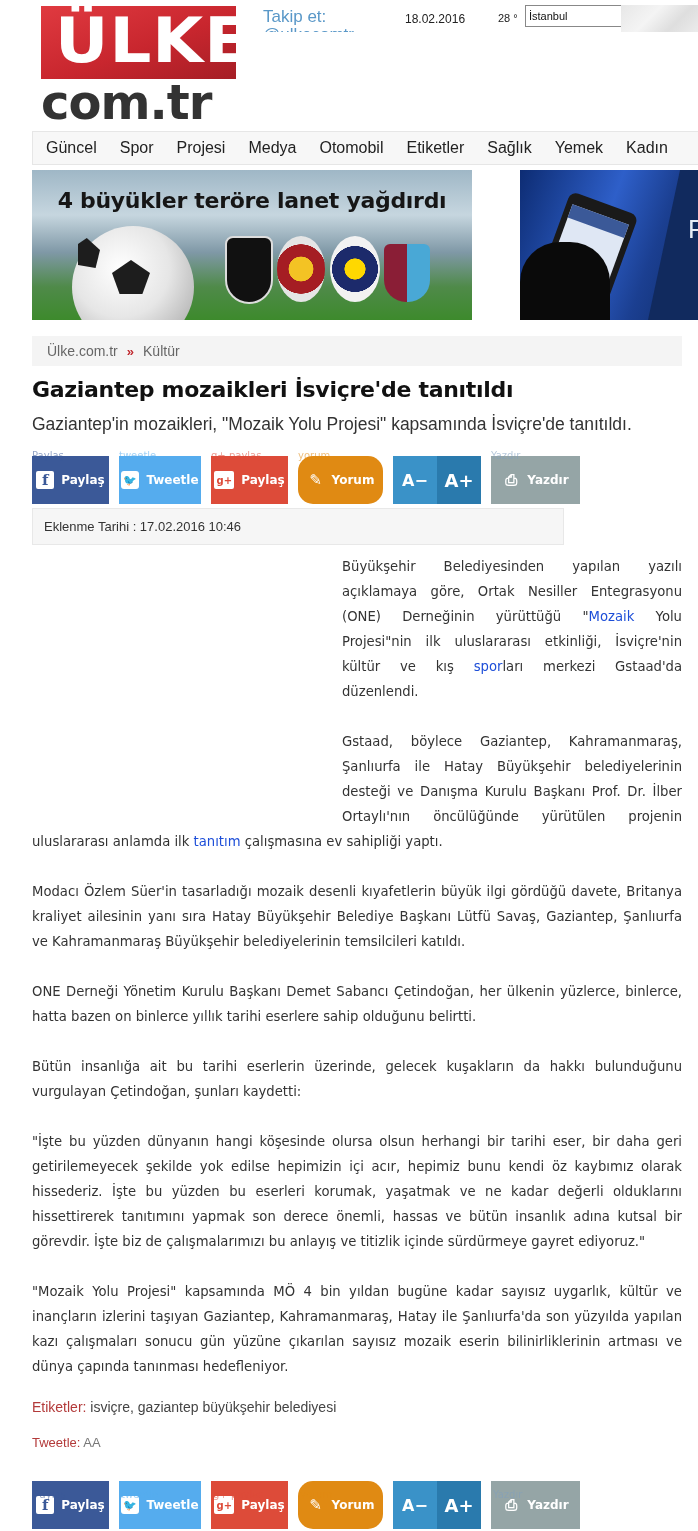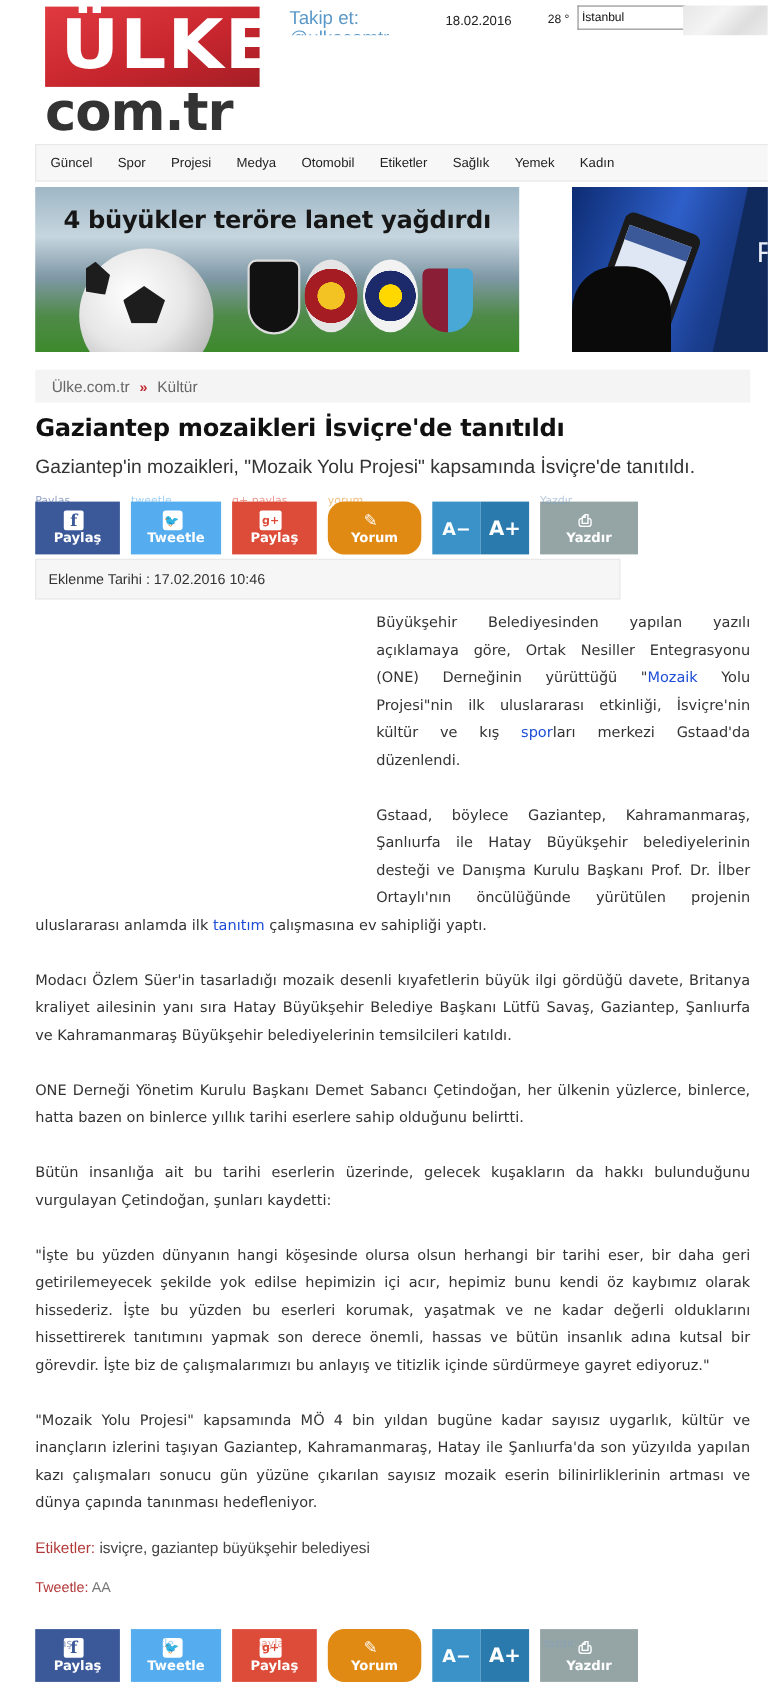--- a/index.html
+++ b/index.html
@@ -19,21 +19,21 @@
   .date { position: absolute; left: 405px; top: 12px; font-family: "Liberation Sans", sans-serif; font-size: 12px; color: #222; }
   .temp { position: absolute; left: 498px; top: 12px; font-family: "Liberation Sans", sans-serif; font-size: 11px; color: #222; }
   .city-input { position: absolute; left: 525px; top: 5px; width: 98px; height: 22px; border: 1px solid #888;
     border-right: none; font-family: "Liberation Sans", sans-serif; font-size: 11px; padding: 3px 3px; color: #111; background: #fff; }
   .weather-img { position: absolute; left: 621px; top: 5px; width: 77px; height: 27px;
     background: linear-gradient(135deg, #e7e7e7 0%, #f4f4f4 40%, #dedede 70%, #ececec 100%); }
 
   
   .nav { position: absolute; left: 32px; top: 131px; width: 666px; height: 34px; background: #f7f7f7;
     border: 1px solid #e6e6e6; border-right: none; display: flex; align-items: center; overflow: hidden; white-space: nowrap; }
-  .nav a { font-family: "Liberation Sans", sans-serif; font-size: 12px; color: #222; text-decoration: none;
+  .nav a { font-family: "Liberation Sans", sans-serif; font-size: 16px; color: #222; text-decoration: none;
     margin-left: 13px; margin-right: 10px; }
   .nav a:first-child { margin-left: 13px; }
 
   
   .banner-main { position: absolute; left: 32px; top: 170px; width: 440px; height: 150px; overflow: hidden;
     background: linear-gradient(180deg, #9fb7c6 0%, #c6d6df 30%, #7f98a6 55%, #4f8a49 78%, #3d8a2c 100%); }
   .banner-title { position: absolute; left: 0; right: 0; top: 18px; text-align: center; font-family: "DejaVu Sans", sans-serif;
     font-weight: bold; font-size: 22px; color: #161616; letter-spacing: -0.3px; }
   .ball { position: absolute; left: 40px; top: 56px; width: 122px; height: 122px; border-radius: 50%;
     background: radial-gradient(circle at 40% 35%, #ffffff 0%, #e6e6e6 45%, #9a9a9a 100%); }
@@ -65,21 +65,21 @@
 
   
   .title { position: absolute; left: 32px; top: 377px; font-family: "DejaVu Sans", sans-serif; font-weight: bold;
     font-size: 22px; color: #111; letter-spacing: -0.3px; white-space: nowrap; }
   .subtitle { position: absolute; left: 32px; top: 414px; font-family: "Liberation Sans", sans-serif;
     font-size: 17.5px; color: #333; white-space: nowrap; }
 
   
   .share-bar { position: absolute; left: 32px; height: 32px; width: 560px; }
   .btn { position: absolute; top: 0; height: 48px; display: flex; align-items: center; justify-content: center;
-    color: #fff; font-family: "DejaVu Sans", sans-serif; font-weight: bold; font-size: 12px; text-decoration: none; overflow: visible; flex-direction: column; }
+    color: #fff; font-family: "DejaVu Sans", sans-serif; font-weight: bold; font-size: 12px; text-decoration: none; overflow: visible; }
   .btn .ghost { position: absolute; left: 0; top: -6px; font-size: 10px; font-weight: normal; opacity: 0.55; white-space: nowrap; }
   .btn .ic { width: 18px; height: 18px; margin-right: 7px; display: inline-flex; align-items: center; justify-content: center;
     font-size: 14px; font-weight: bold; }
   .btn-fb { left: 0; width: 77px; background: #3b5998; }
   .btn-fb .ghost { color: #3b5998; }
   .btn-fb .ic { background: #fff; color: #3b5998; border-radius: 2px; font-family: "DejaVu Serif", serif; font-size: 15px; }
   .btn-tw { left: 87px; width: 82px; background: #55acee; }
   .btn-tw .ghost { color: #55acee; }
   .btn-tw .ic { background: #fff; color: #55acee; border-radius: 3px; font-size: 11px; }
   .btn-gp { left: 179px; width: 77px; background: #dd4b39; }

